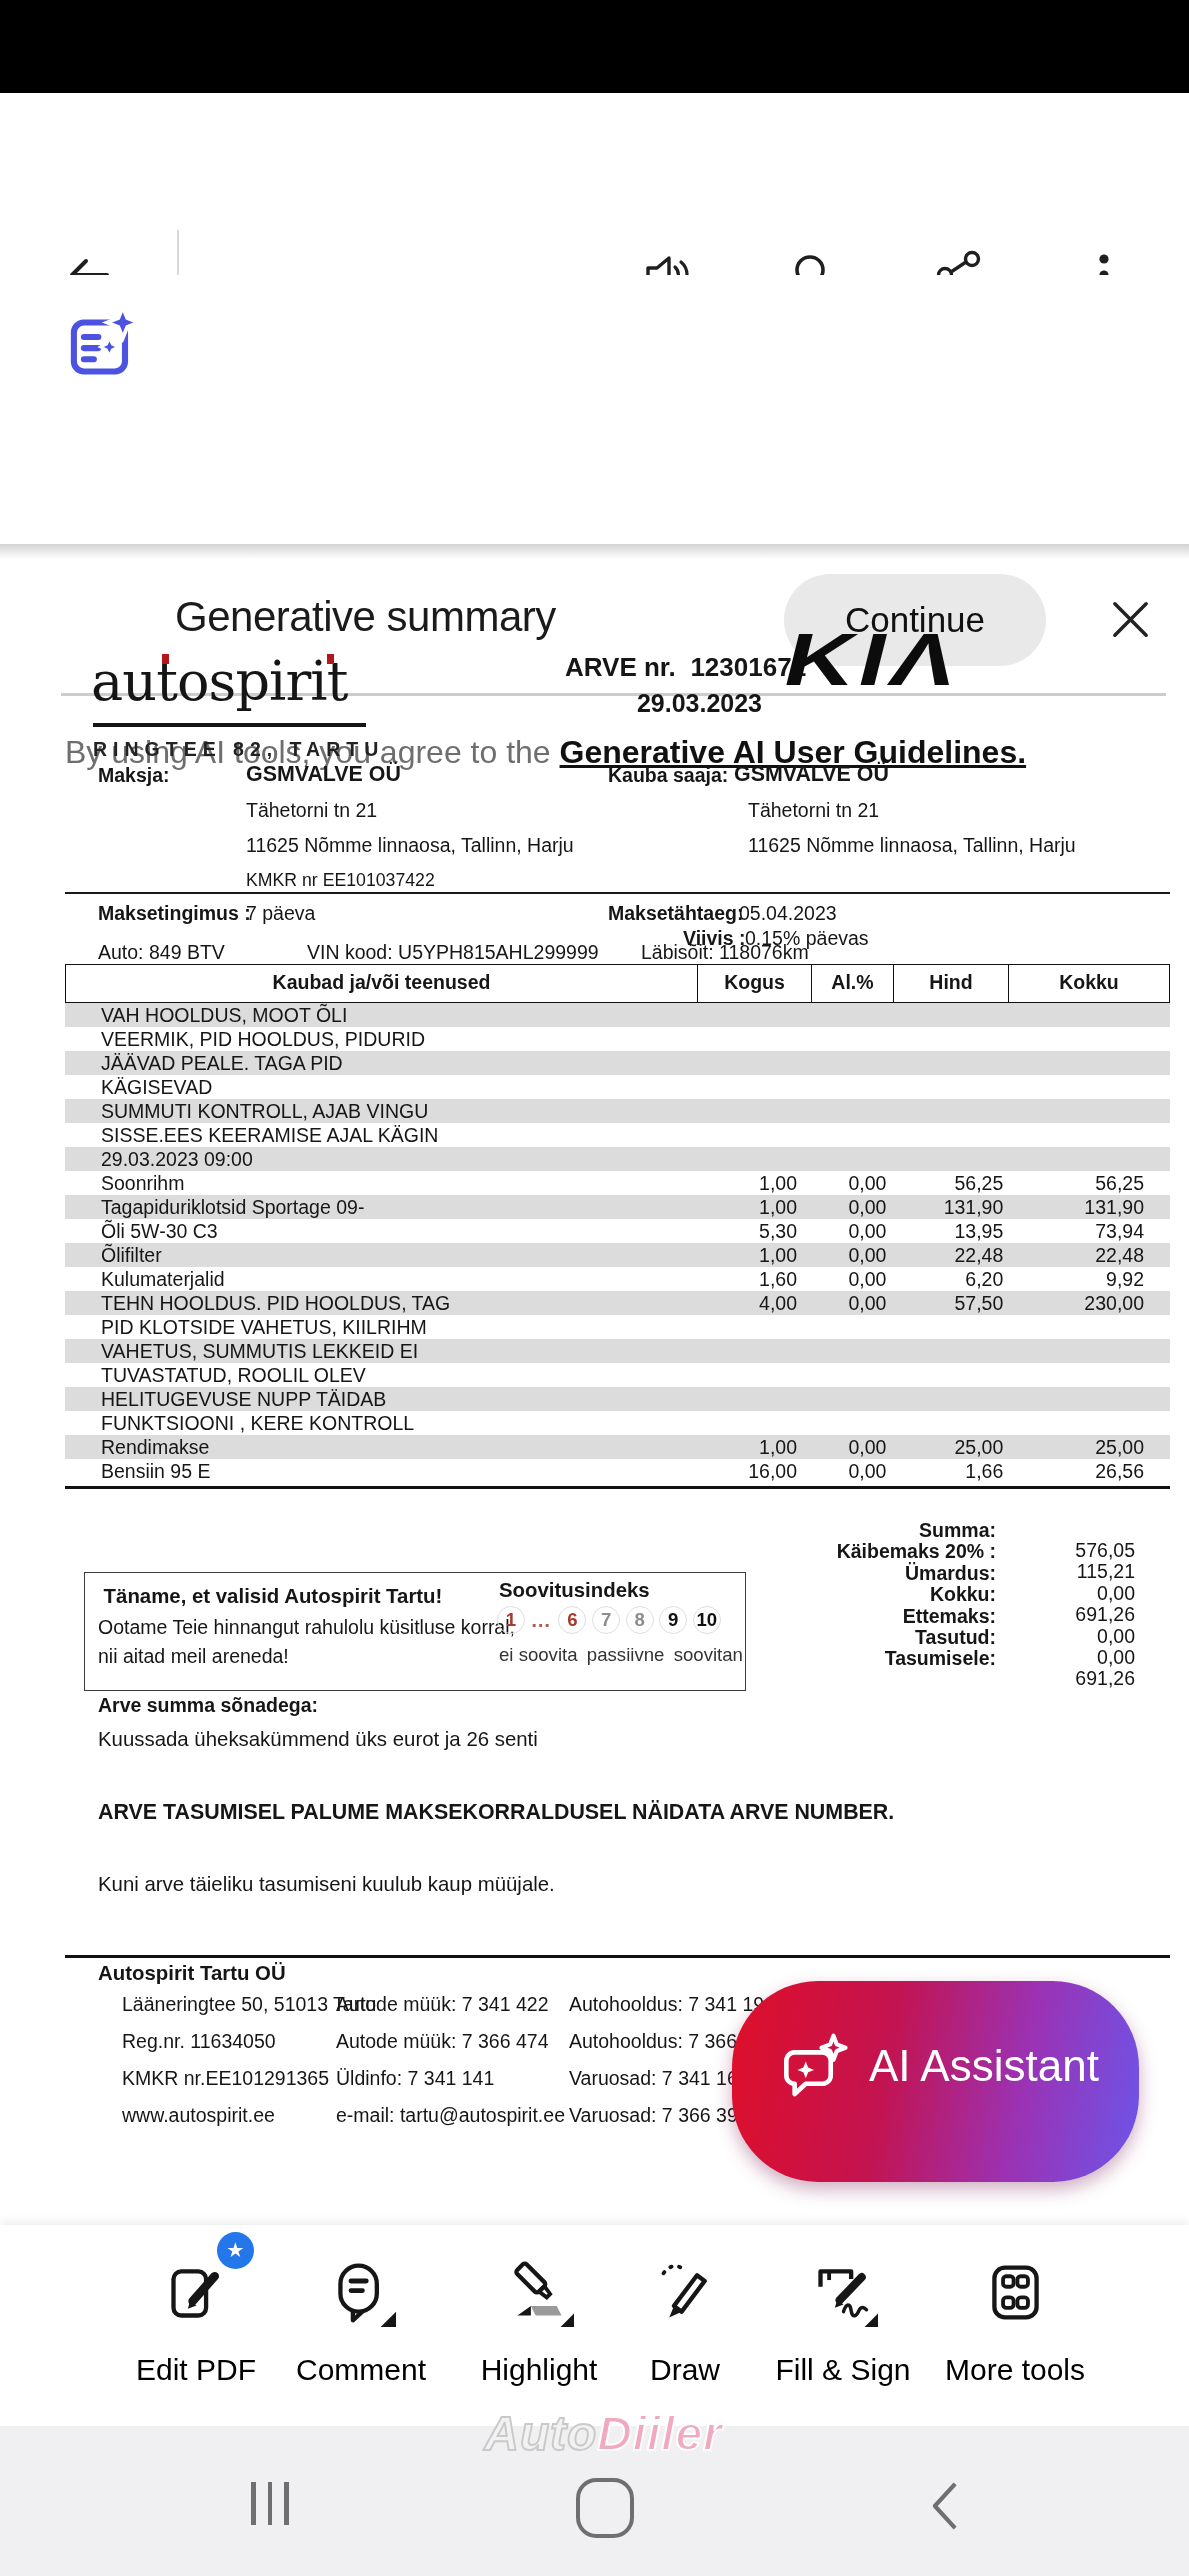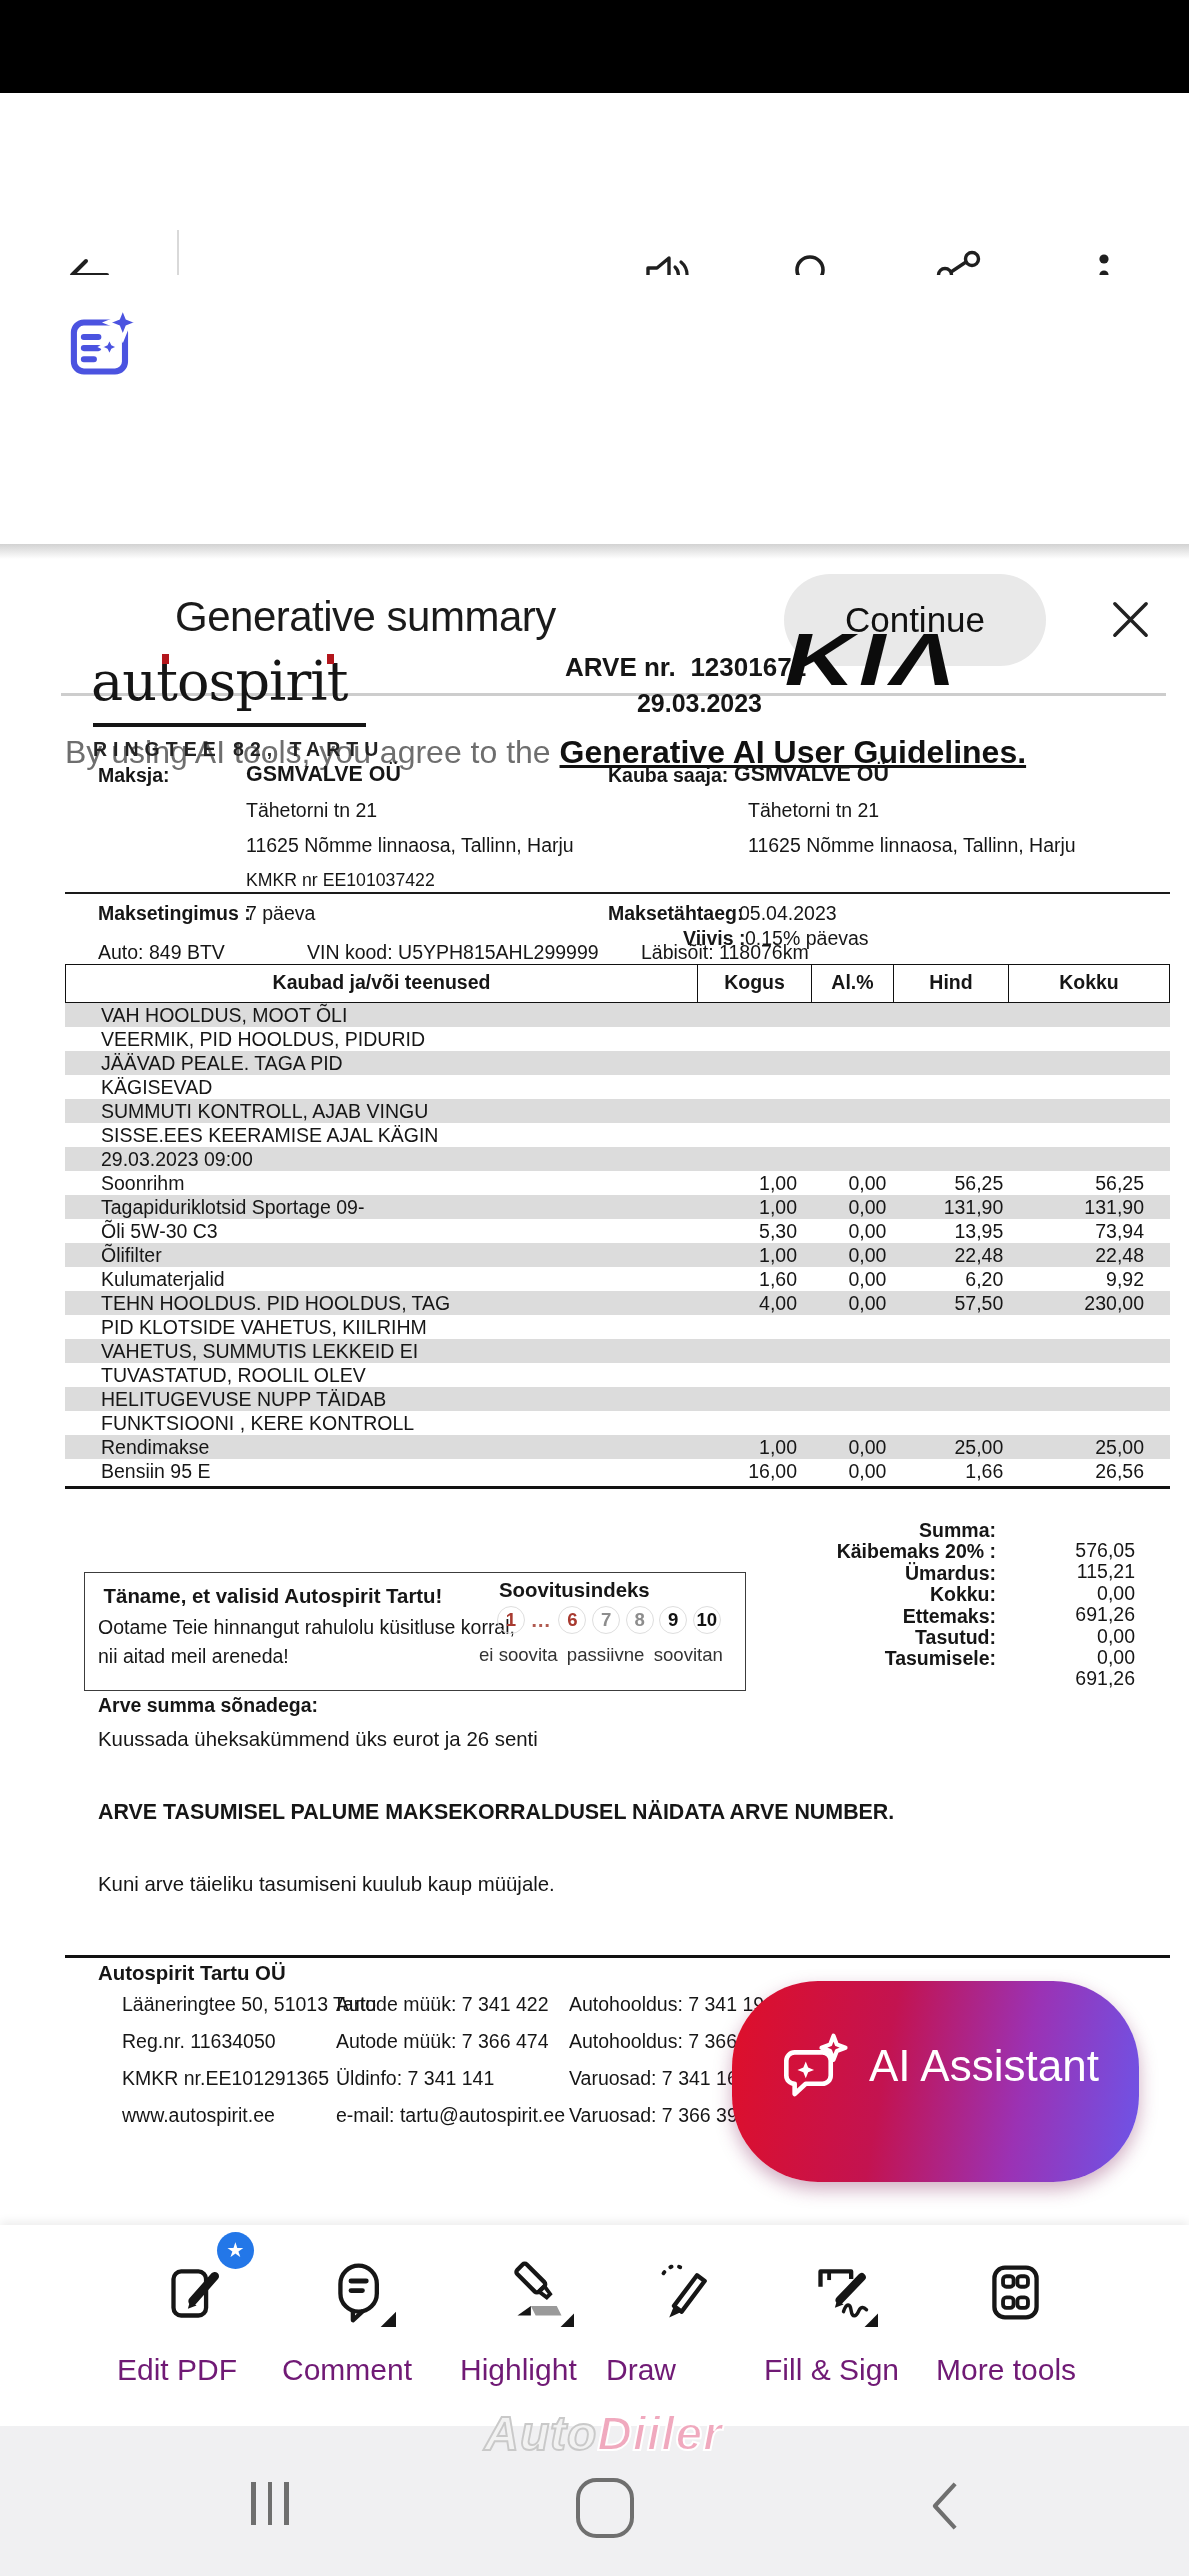--- a/index.html
+++ b/index.html
@@ -82,21 +82,21 @@
   .ai-btn{left:732px;top:1981px;width:407px;height:201px;border-radius:86px;cursor:pointer;
      background:linear-gradient(100deg,#df0f29 0%,#c31350 38%,#9b32b4 70%,#6c55e9 100%);
      box-shadow:0 7.4px 18.6px rgba(120,20,80,.35);}
   .ai-btn svg{position:absolute;left:46px;top:51px;}
   .ai-label{position:absolute;left:137px;top:0;height:173px;line-height:169px;font-size:44px;color:#fff;}
 
   
   .toolbar{left:0;top:2225px;width:1189px;height:202px;background:#fff;box-shadow:0 -2.8px 9.3px rgba(0,0,0,.08);}
   .tool{position:absolute;top:0;width:158px;height:202px;cursor:pointer;}
   .tool svg{position:absolute;left:45px;top:33px;}
-  .tool .tlabel{position:absolute;left:0;top:128px;width:158px;text-align:left;font-size:30px;color:#701a75;}
+  .tool .tlabel{position:absolute;left:0;top:128px;width:158px;text-align:center;font-size:30px;color:#000000;}
   .badge{position:absolute;left:100px;top:7.4px;width:37px;height:37px;border-radius:50%;background:#2377e8;
      color:#fff;text-align:center;line-height:37px;font-size:20.4px;}
 
   
   .watermark{left:362px;top:2406px;width:483px;text-align:center;font-style:italic;font-weight:bold;
      font-size:48px;letter-spacing:0.9px;z-index:5;}
   .wm1{color:#f2f2f2;-webkit-text-stroke:1.9px #c9c9c9;}
   .wm2{color:#f0a9be;-webkit-text-stroke:1.9px #ffffff;text-shadow:0 0 1.9px #fff;}
   .nav-bar{left:0;top:2426px;width:1189px;height:150px;background:#f0f0f2;}
   .nav-recents{position:absolute;left:251px;top:2482px;display:flex;gap:12px;cursor:pointer;}
@@ -419,21 +419,21 @@
 
           <span class="circle gray">7</span>
 
           <span class="circle gray">8</span>
 
           <span class="circle dark">9</span>
 
           <span class="circle dark">10</span>
 
       </div>
-      <div class="in legend" style="left:394px;top:71px;align-items:flex-end;">
+      <div class="in legend" style="left:414px;top:71px;align-items:flex-end;">
         <span>ei soovita</span>
         <span>passiivne</span>
         <span>soovitan</span>
       </div>
     </div>
 
     <div class="abs lbl" style="left:98px;top:1694px;">Arve summa sõnadega:</div>
     <div class="abs t22" style="left:98px;top:1728px;">Kuussada üheksakümmend üks eurot ja 26 senti</div>
     <div class="abs t23" style="left:98px;top:1800px;font-weight:bold;">ARVE TASUMISEL PALUME MAKSEKORRALDUSEL NÄIDATA ARVE NUMBER.</div>
     <div class="abs t22" style="left:98px;top:1873px;">Kuni arve täieliku tasumiseni kuulub kaup müüjale.</div>

